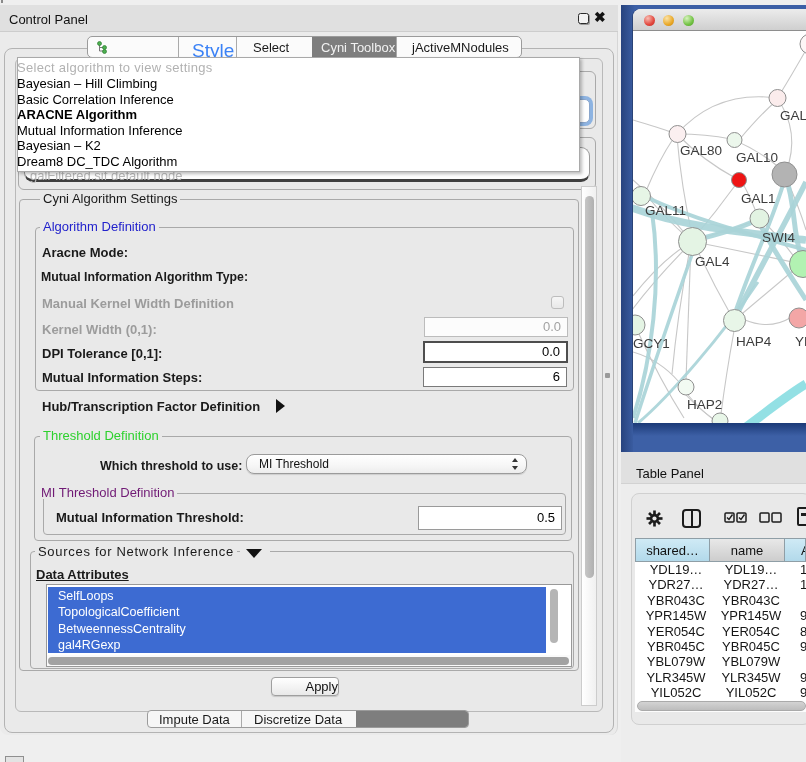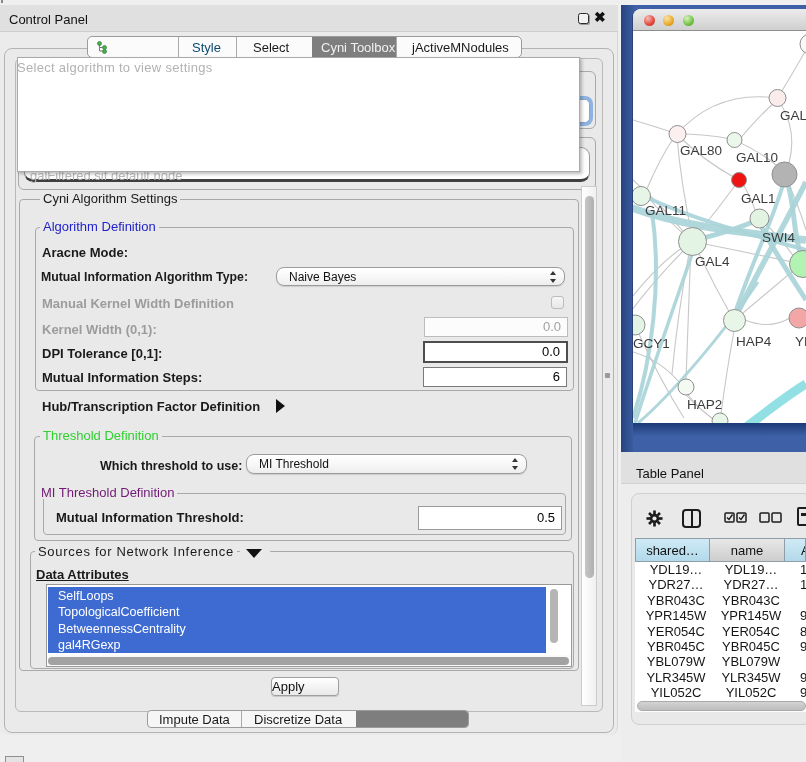--- a/index.html
+++ b/index.html
@@ -28,21 +28,21 @@
 <div class="abs" style="left:594px;top:9px;font-size:14px;font-weight:bold;color:#111;">✖</div>
 
 <div class="abs" style="left:4px;top:48px;width:610px;height:685px;background:#eaeaea;border:1px solid #b3b3b3;border-radius:8px;"></div>
 
 <div class="abs" style="left:87px;top:36px;width:435px;height:22px;background:#fbfbfb;border:1px solid #9b9b9b;border-radius:5px;overflow:hidden;">
   <div class="abs" style="left:90px;top:0;width:1px;height:22px;background:#aaa;"></div>
   <div class="abs" style="left:148px;top:0;width:1px;height:22px;background:#aaa;"></div>
   <div class="abs" style="left:224px;top:0;width:84px;height:22px;background:#7e7e7e;"></div>
   <div class="abs" style="left:308px;top:0;width:1px;height:22px;background:#aaa;"></div>
   <div class="abs" style="left:22px;top:3px;font-size:16px;color:#1a1a1a;margin-top:40px;">Network</div>
-  <div class="abs" style="left:104px;top:3px;font-size:13px;color:#0c4a6e;">Style</div>
+  <div class="abs" style="left:104px;top:3px;font-size:19px;color:#3b82f6;">Style</div>
   <div class="abs" style="left:165px;top:3px;font-size:13px;color:#1a1a1a;">Select</div>
   <div class="abs" style="left:233px;top:3px;font-size:13px;color:#f2f2f2;">Cyni Toolbox</div>
   <div class="abs" style="left:324px;top:3px;font-size:13px;color:#1a1a1a;">jActiveMNodules</div>
   <svg class="abs" style="left:8px;top:4px;" width="12" height="14" viewBox="0 0 12 14">
     <path d="M3.5 3.5 L3.5 10 M3.5 6.5 L8 6.5 M3.5 10 L8 10" stroke="#777" stroke-width="1" fill="none"></path>
     <circle cx="3.5" cy="2.5" r="2" fill="#4caf50" stroke="#2e7d32" stroke-width="0.7"></circle>
     <circle cx="8.5" cy="6.5" r="2" fill="#4caf50" stroke="#2e7d32" stroke-width="0.7"></circle>
     <circle cx="8.5" cy="10.5" r="2" fill="#4caf50" stroke="#2e7d32" stroke-width="0.7"></circle>
   </svg>
 </div>
@@ -60,24 +60,20 @@
 
 <div class="group" style="left:19px;top:199px;width:560px;height:472px;"></div>
 <div class="glabel" style="left:23px;top:192px;color:#1a1a1a;margin-left:17px;">Cyni Algorithm Settings</div>
 
 <div class="group" style="left:35px;top:227px;width:539px;height:164px;"></div>
 <div class="glabel" style="left:40px;top:220px;color:#2222cc;">Algorithm Definition</div>
 
 <div class="blbl" style="left:42px;top:245px;">Aracne Mode:</div>
 
 <div class="blbl" style="left:41px;top:270px;font-size:12.3px;">Mutual Information Algorithm Type:</div>
-<div class="combo" style="left:276px;top:267px;width:289px;height:19px;">
-      <span class="ct">Naive Bayes</span>
-      <span class="steppers"></span>
-    </div>
 
 <div class="blbl" style="left:42px;top:296px;color:#9c9c9c;">Manual Kernel Width Definition</div>
 <div class="abs" style="left:551px;top:296px;width:13px;height:13px;background:linear-gradient(#f6f6f6,#e8e8e8);border:1px solid #bdbdbd;border-radius:3px;"></div>
 
 <div class="blbl" style="left:42px;top:322px;color:#9c9c9c;">Kernel Width (0,1):</div>
 <div class="fld" style="left:424px;top:317px;width:144px;height:20px;border:1px solid #bcbcbc;background:#fcfcfc;color:#a2a2a2;line-height:18px;">0.0</div>
 
 <div class="blbl" style="left:42px;top:346px;">DPI Tolerance [0,1]:</div>
 <div class="fld" style="left:423px;top:341px;width:145px;height:22px;border:2px solid #4e4e4e;color:#000;line-height:18px;">0.0</div>
 
@@ -107,32 +103,33 @@
 <div class="abs" style="left:246px;top:549px;width:0;height:0;border-left:8px solid transparent;border-right:8px solid transparent;border-top:9px solid #111;"></div>
 <div class="blbl" style="left:36px;top:567px;text-decoration:underline;">Data Attributes</div>
 
 <div class="abs" style="left:46px;top:584px;width:526px;height:83px;background:#fff;border:1px solid #999;"></div>
 <div class="abs" style="left:48px;top:587px;width:498px;height:66px;background:#3d6bd2;"></div>
 <div class="abs" style="left:58px;top:588px;font-size:12.5px;color:#fff;line-height:16.4px;">SelfLoops<br>TopologicalCoefficient<br>BetweennessCentrality<br>gal4RGexp</div>
 <div class="abs" style="left:550px;top:589px;width:8px;height:54px;background:#b5b5b5;border-radius:4px;"></div>
 <div class="abs" style="left:47px;top:655px;width:524px;height:11px;background:#fafafa;"></div>
 <div class="abs" style="left:48px;top:657px;width:521px;height:8px;background:#a2a2a2;border-radius:4px;"></div>
 
-<div class="abs" style="left:271px;top:677px;width:68px;height:19px;background:linear-gradient(#ffffff,#e9e9e9);border:1px solid #9f9f9f;border-radius:4px;box-shadow:0 1px 1px rgba(0,0,0,0.15);text-align:left;font-size:13px;line-height:17px;color:#111;">Apply</div>
+<div class="abs" style="left:271px;top:677px;width:68px;height:19px;background:linear-gradient(#ffffff,#e9e9e9);border:1px solid #9f9f9f;border-radius:4px;box-shadow:0 1px 1px rgba(0,0,0,0.15);text-align:right;font-size:13px;line-height:17px;color:#111;">Apply</div>
 
 <div class="abs" style="left:147px;top:710px;width:322px;height:18px;background:#f6f6f6;border:1px solid #9b9b9b;border-radius:4px;overflow:hidden;">
   <div class="abs" style="left:93px;top:0;width:1px;height:18px;background:#aaa;"></div>
   <div class="abs" style="left:208px;top:0;width:114px;height:18px;background:#7e7e7e;"></div>
   <div class="abs" style="left:11px;top:1px;font-size:13px;color:#1a1a1a;">Impute Data</div>
   <div class="abs" style="left:106px;top:1px;font-size:13px;color:#1a1a1a;">Discretize Data</div>
   <div class="abs" style="left:227px;top:1px;font-size:13px;color:#ededed;margin-top:24px;">Infer Network</div>
 </div>
 
 <div class="abs" style="left:17px;top:57px;width:563px;height:115px;background:#fff;border:1px solid #a9a9a9;box-shadow:2px 2px 3px rgba(0,0,0,0.25);"></div>
 <div class="abs" style="left:17px;top:60px;width:563px;text-align:left;font-size:13px;letter-spacing:0.3px;color:#b2b2b2;">Select algorithm to view settings</div>
+<div class="abs" style="left:17px;top:76px;font-size:13px;color:#000;line-height:15.5px;">Bayesian – Hill Climbing<br>Basic Correlation Inference<br><b>ARACNE Algorithm</b><br>Mutual Information Inference<br>Bayesian – K2<br>Dream8 DC_TDC Algorithm</div>
 
 <div class="abs" style="left:605px;top:373px;width:5px;height:5px;background:#9a9a9a;border-radius:1px;"></div>
 
 <div class="abs" style="left:5px;top:756px;width:19px;height:10px;background:#e3e3e3;border:1.5px solid #8f8f8f;"></div>
 
 <div class="abs" style="left:621px;top:5px;width:185px;height:447px;background:#3d60a6;"></div>
 <div class="abs" style="left:621px;top:5px;width:14px;height:447px;background:linear-gradient(90deg,#27437e,#3d60a6);"></div>
 <div class="abs" style="left:633px;top:423px;width:173px;height:29px;background:linear-gradient(#1c3a77,#3d60a6 45%);"></div>
 
 <div class="abs" style="left:633px;top:9px;width:173px;height:414px;background:#fff;border-radius:8px 0 0 0;box-shadow:-1px 0 0 rgba(0,0,0,0.25);"></div>

